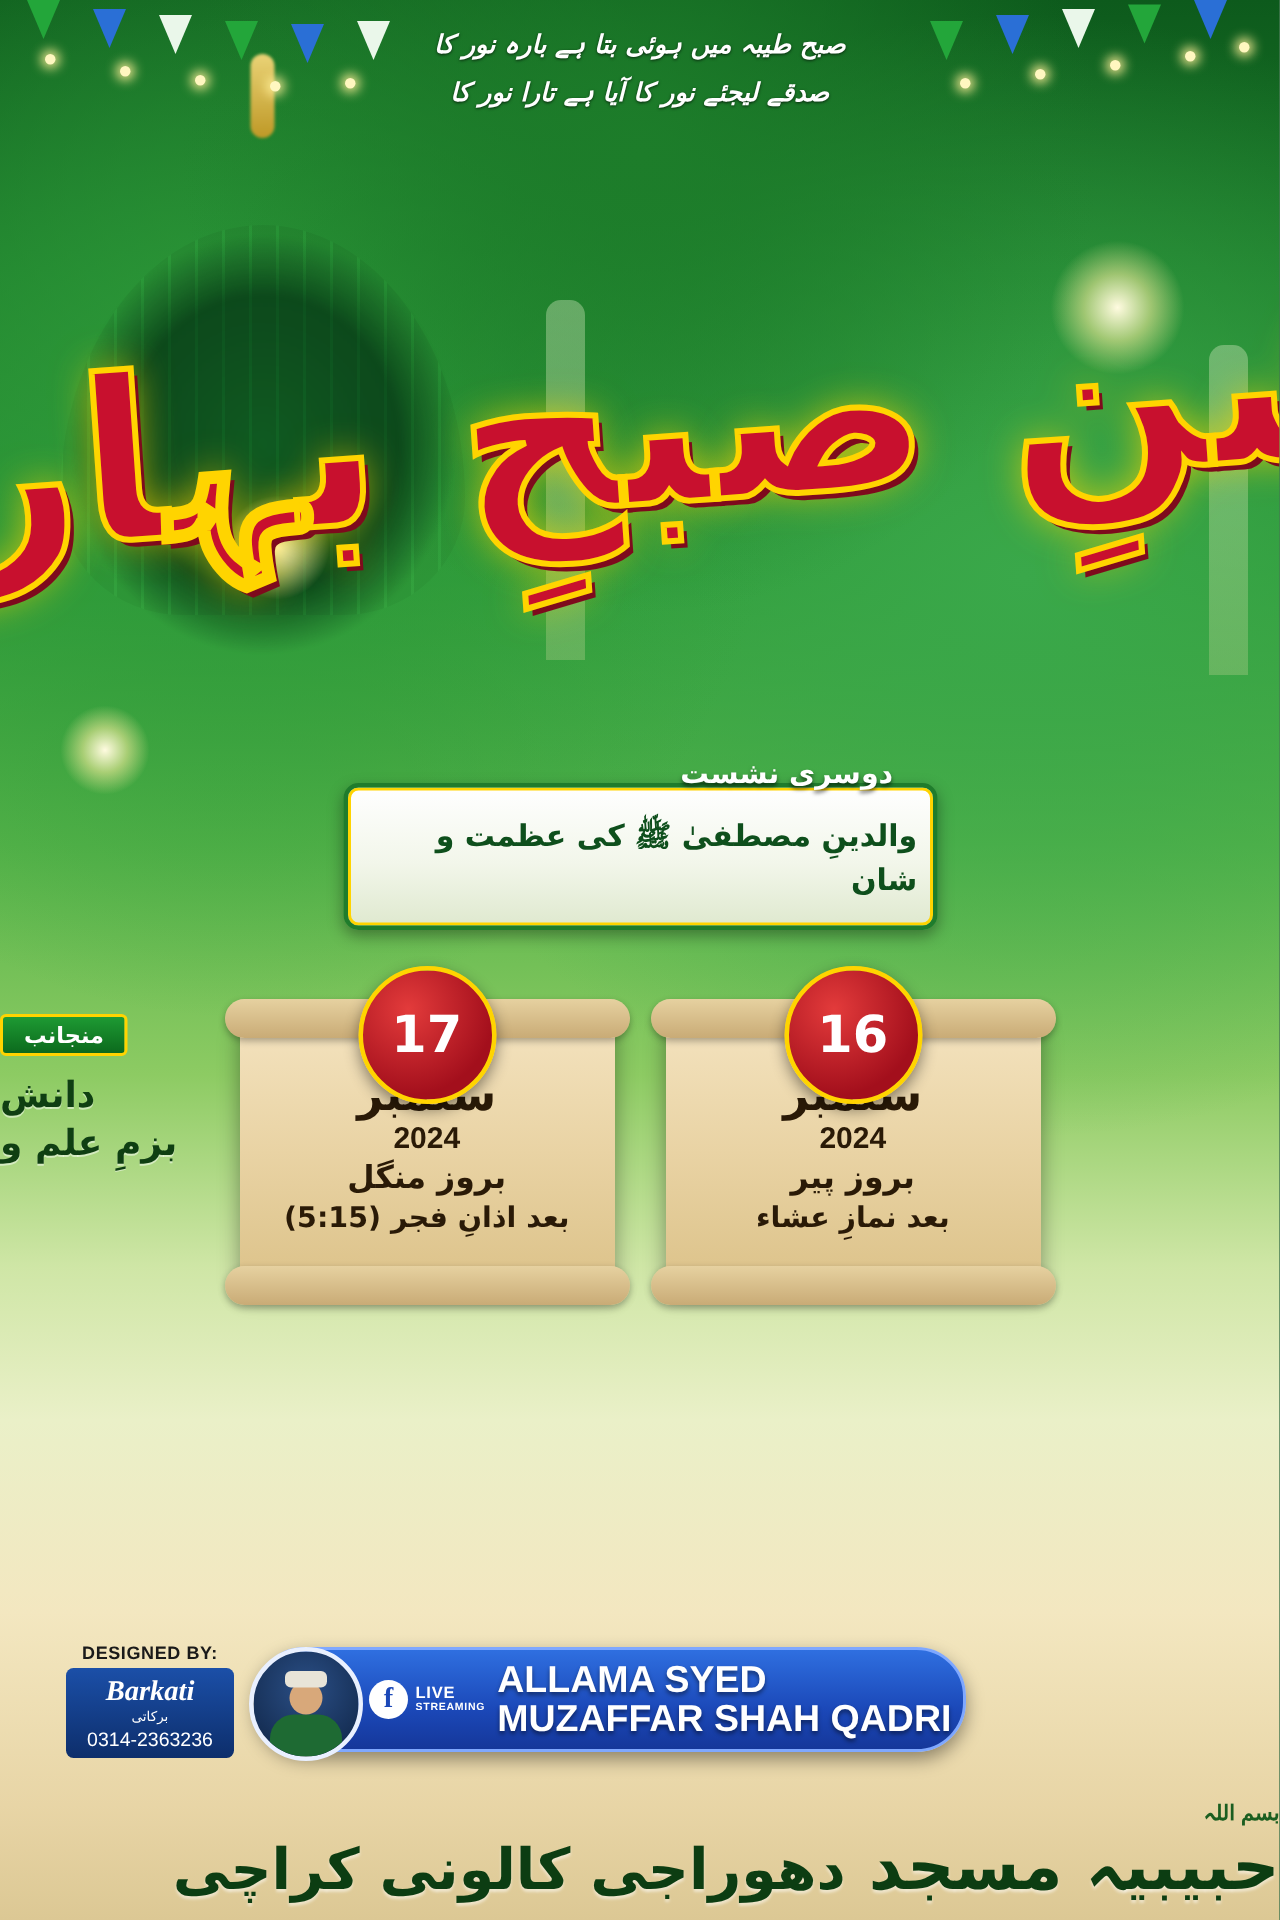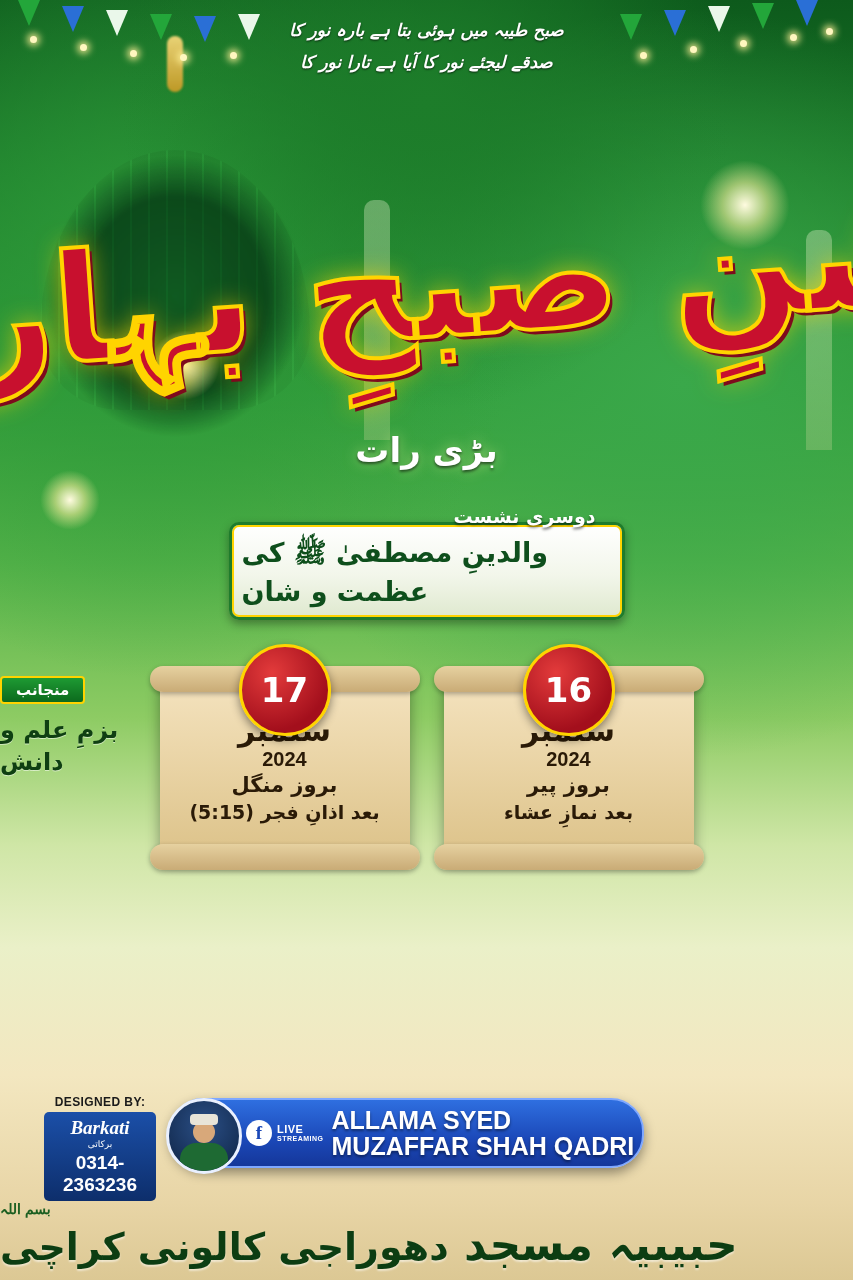--- a/index.html
+++ b/index.html
@@ -109,22 +109,22 @@
     display:flex;align-items:center;justify-content:center;
     direction:rtl;
   }
   .session-title{
     position:absolute;top:-20px;right:26px;
     color:#fff;font-size:19px;font-weight:bold;direction:rtl;
     font-family:"DejaVu Sans", sans-serif;
     text-shadow:0 2px 3px rgba(0,0,0,.6);
   }
   .session-text{
-    color:#0e4f1c;font-size:27px;font-weight:bold;direction:rtl;
-    font-family:"DejaVu Sans", sans-serif;text-align:left;padding:0 10px;
+    color:#0e4f1c;font-size:20px;font-weight:bold;direction:rtl;
+    font-family:"DejaVu Sans", sans-serif;text-align:right;padding:0 10px;
   }
 
   
   .dates{
     position:absolute;top:640px;left:0;width:853px;height:230px;
     display:flex;flex-direction:row-reverse;justify-content:center;gap:34px;
   }
   .scroll{
     position:relative;width:250px;height:180px;margin-top:38px;
     background:linear-gradient(180deg,#f4e3bf 0%,#e9d3a4 50%,#dcc289 100%);
@@ -206,21 +206,21 @@
     position:absolute;left:44px;top:1095px;width:112px;text-align:center;
     color:#1a1a1a;
   }
   .designer .dby{font-size:12px;font-weight:bold;letter-spacing:.4px;}
   .designer .card{
     margin-top:3px;background:linear-gradient(180deg,#1b4fa8,#0d2e6b);
     color:#fff;border-radius:5px;padding:5px 2px;
   }
   .designer .brand{font-family:"Liberation Serif", serif;font-style:italic;font-size:19px;font-weight:bold;}
   .designer .sub{font-size:9px;direction:rtl;}
-  .designer .phone{font-size:19px;font-weight:bold;margin-top:3px;}
+  .designer .phone{font-size:13px;font-weight:normal;margin-top:3px;}
 
   
   .livebar{
     position:absolute;left:170px;top:1098px;width:470px;height:66px;
     background:linear-gradient(180deg,#2f6fe0 0%,#1b48b8 60%,#15379a 100%);
     border-radius:33px;border:2px solid #7fa8ff;
     box-shadow:0 5px 12px rgba(0,0,0,.4);
     display:flex;align-items:center;
   }
   .avatar{
@@ -241,21 +241,21 @@
     margin-left:5px;color:#fff;font-size:11px;font-weight:bold;letter-spacing:.5px;line-height:1.05;
   }
   .live small{display:block;font-size:7px;font-weight:bold;}
   .speaker-en{
     margin-left:8px;color:#fff;font-size:25px;font-weight:bold;line-height:1.05;
     text-shadow:0 2px 3px rgba(0,0,0,.45);
   }
 
   
   .footer{
-    position:absolute;left:0;bottom:10px;width:853px;text-align:left;direction:rtl;
+    position:absolute;left:0;bottom:10px;width:853px;text-align:right;direction:rtl;
   }
   .footer .crest{
     font-size:14px;color:#1b5e20;font-weight:bold;margin-bottom:2px;
   }
   .footer .name{
     color:#0c3d12;font-size:44px;font-weight:bold;
     font-family:"DejaVu Sans", sans-serif;
     text-shadow:0 2px 2px rgba(255,255,255,.5);
     white-space:nowrap;
   }
@@ -299,21 +299,20 @@
   </div>
 
   <div class="top-text">
     <div>صبح طیبہ میں ہوئی بتا ہے بارہ نور کا</div>
     <div>صدقے لیجئے نور کا آیا ہے تارا نور کا</div>
   </div>
 
   <div class="title-wrap">
     <div class="title-main">جشنِ صبحِ بہاراں</div>
   </div>
-  <div class="title-sub">بڑی رات</div>
 
   <div class="sessions">
     <div class="session">
       <div class="session-title">دوسری نشست</div>
       <div class="session-text">والدینِ مصطفیٰ ﷺ کی عظمت و شان</div>
     </div>
   </div>
 
   <div class="dates">
     <div class="scroll">
@@ -332,22 +331,22 @@
         <div class="year">2024</div>
         <div class="day">بروز منگل</div>
         <div class="time">بعد اذانِ فجر (5:15)</div>
       </div>
     </div>
   </div>
 
   <div class="mid-badge">
     <div class="tag">منجانب</div>
     <div class="lines">
+      <div>دانش</div>
       <div>بزمِ علم و</div>
-      <div>دانش</div>
     </div>
   </div>
 
 
   <div class="designer">
     <div class="dby">DESIGNED BY:</div>
     <div class="card">
       <div class="brand">Barkati</div>
       <div class="sub">برکاتی</div>
       <div class="phone">0314-2363236</div>

